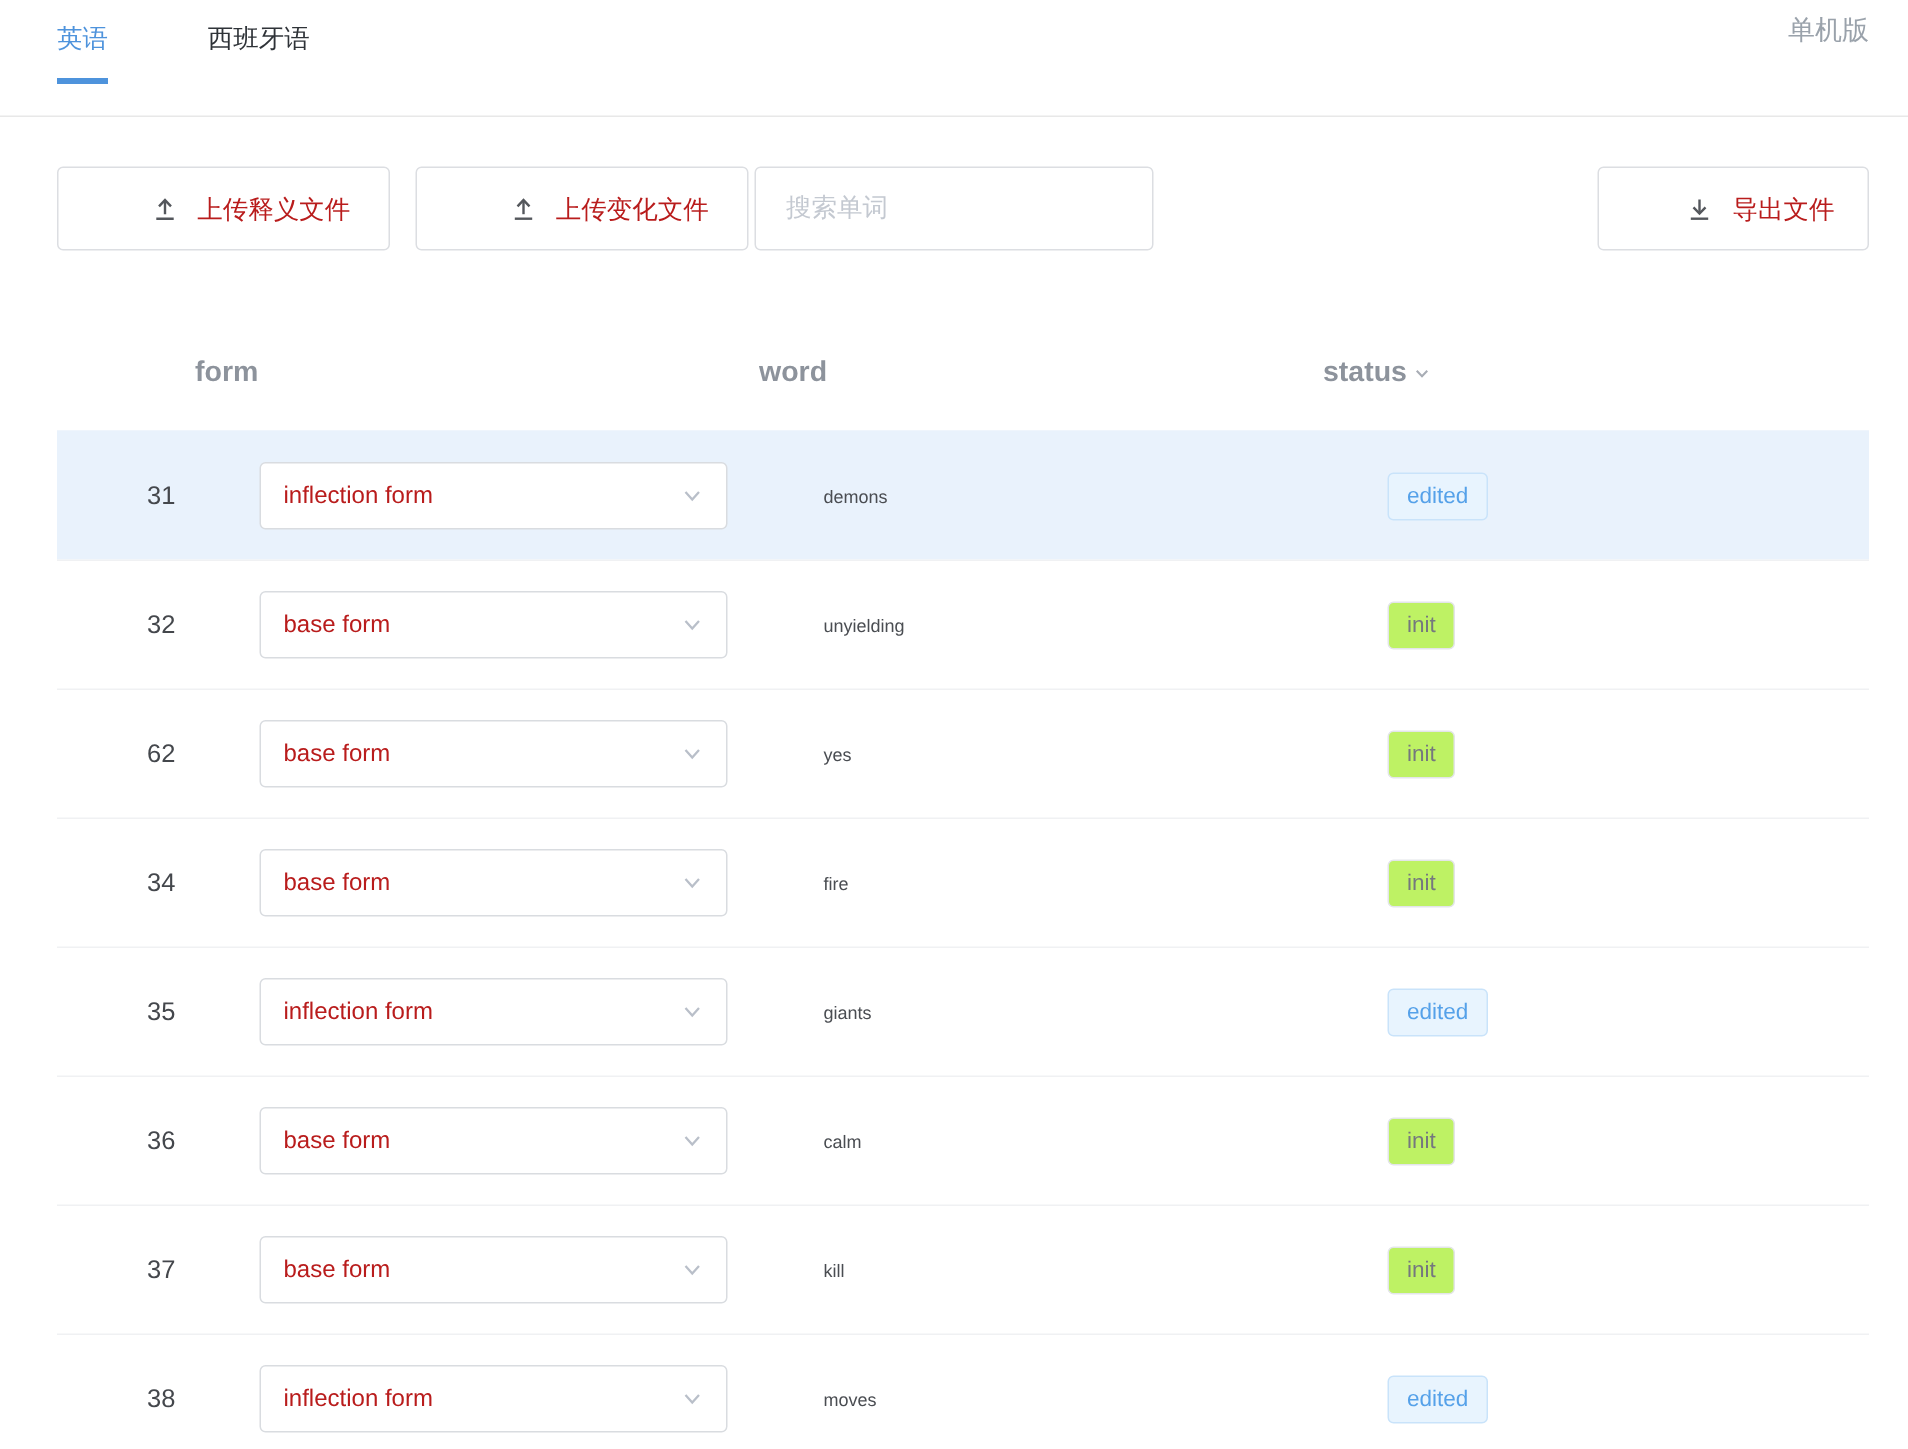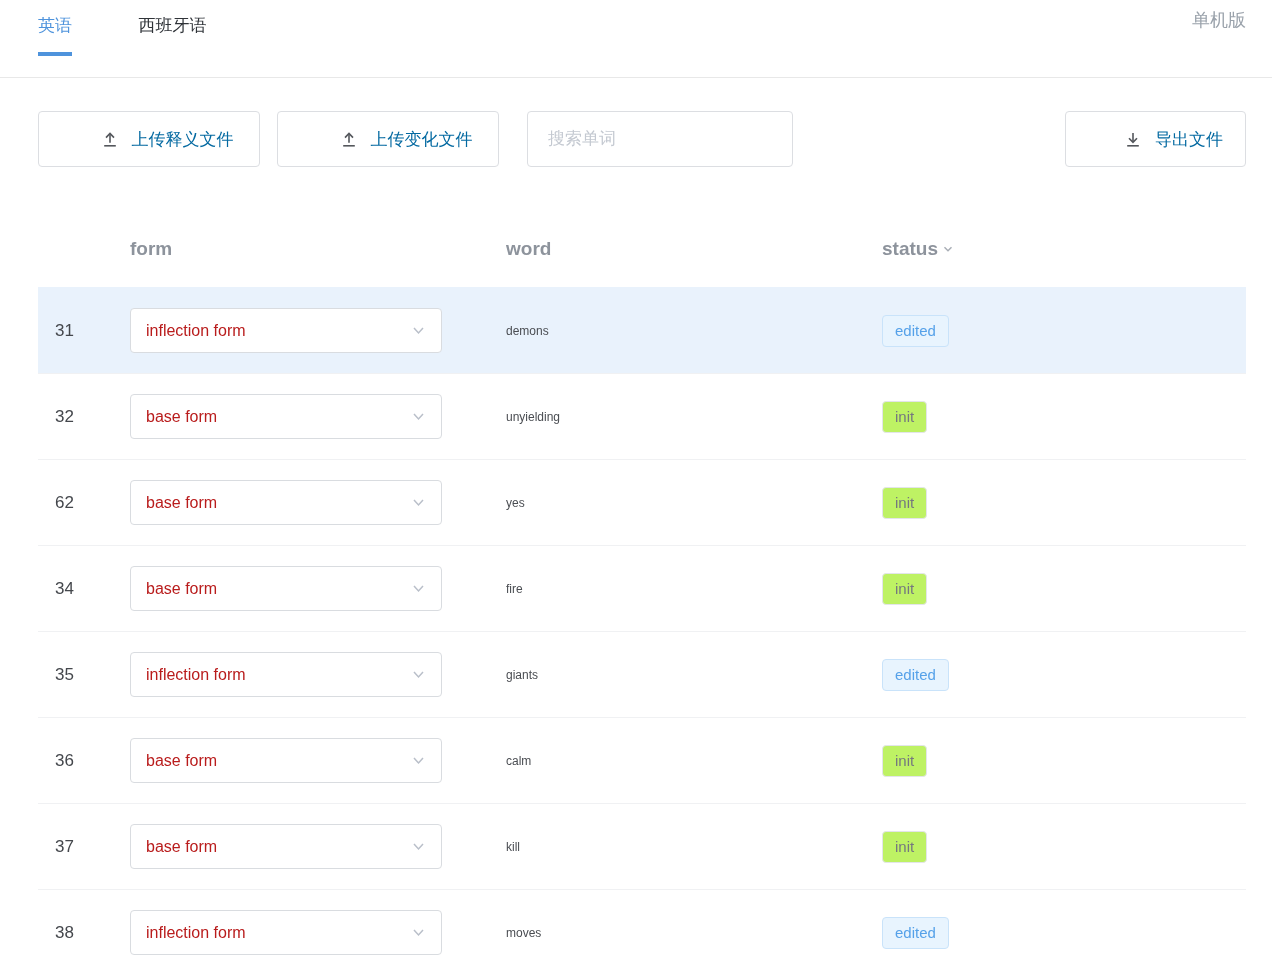--- a/index.html
+++ b/index.html
@@ -45,33 +45,33 @@
   .btn {
     height: 56px;
     display: inline-flex;
     align-items: center;
     justify-content: center;
     gap: 13px;
     border: 1px solid #dcdee2;
     border-radius: 4px;
     background: #fff;
     font-size: 17px;
-    color: #0369a1;
+    color: #b91c1c;
     cursor: pointer;
     font-family: inherit;
     padding-left: 36px;
   }
   .btn-upload { width: 222px; }
   .btn-upload + .btn-upload { margin-left: 17px; }
   .btn-export { width: 181px; margin-left: auto; }
   .btn .icon { display: inline-flex; color: #54575c; }
 
   .search-input {
     width: 266px; height: 56px;
-    margin-left: 28px;
+    margin-left: 4px;
     border: 1px solid #dcdee2;
     border-radius: 4px;
     padding: 0 20px;
     font-size: 17px;
     color: #41454a;
     font-family: inherit;
     outline: none;
   }
   .search-input::placeholder { color: #c4c9d1; }
 
@@ -90,20 +90,21 @@
   }
   .th-status {
     display: inline-flex;
     align-items: center;
     gap: 4px;
     cursor: pointer;
   }
   .trow {
     height: 86px;
     border-top: 1px solid #f0f1f3;
+    padding-left: 43px;
   }
   .trow.highlighted {
     background: #e9f2fc;
     border-top-color: #e9f2fc;
   }
   .cell-index {
     padding-left: 17px;
     font-size: 17px;
     color: #44474c;
   }

